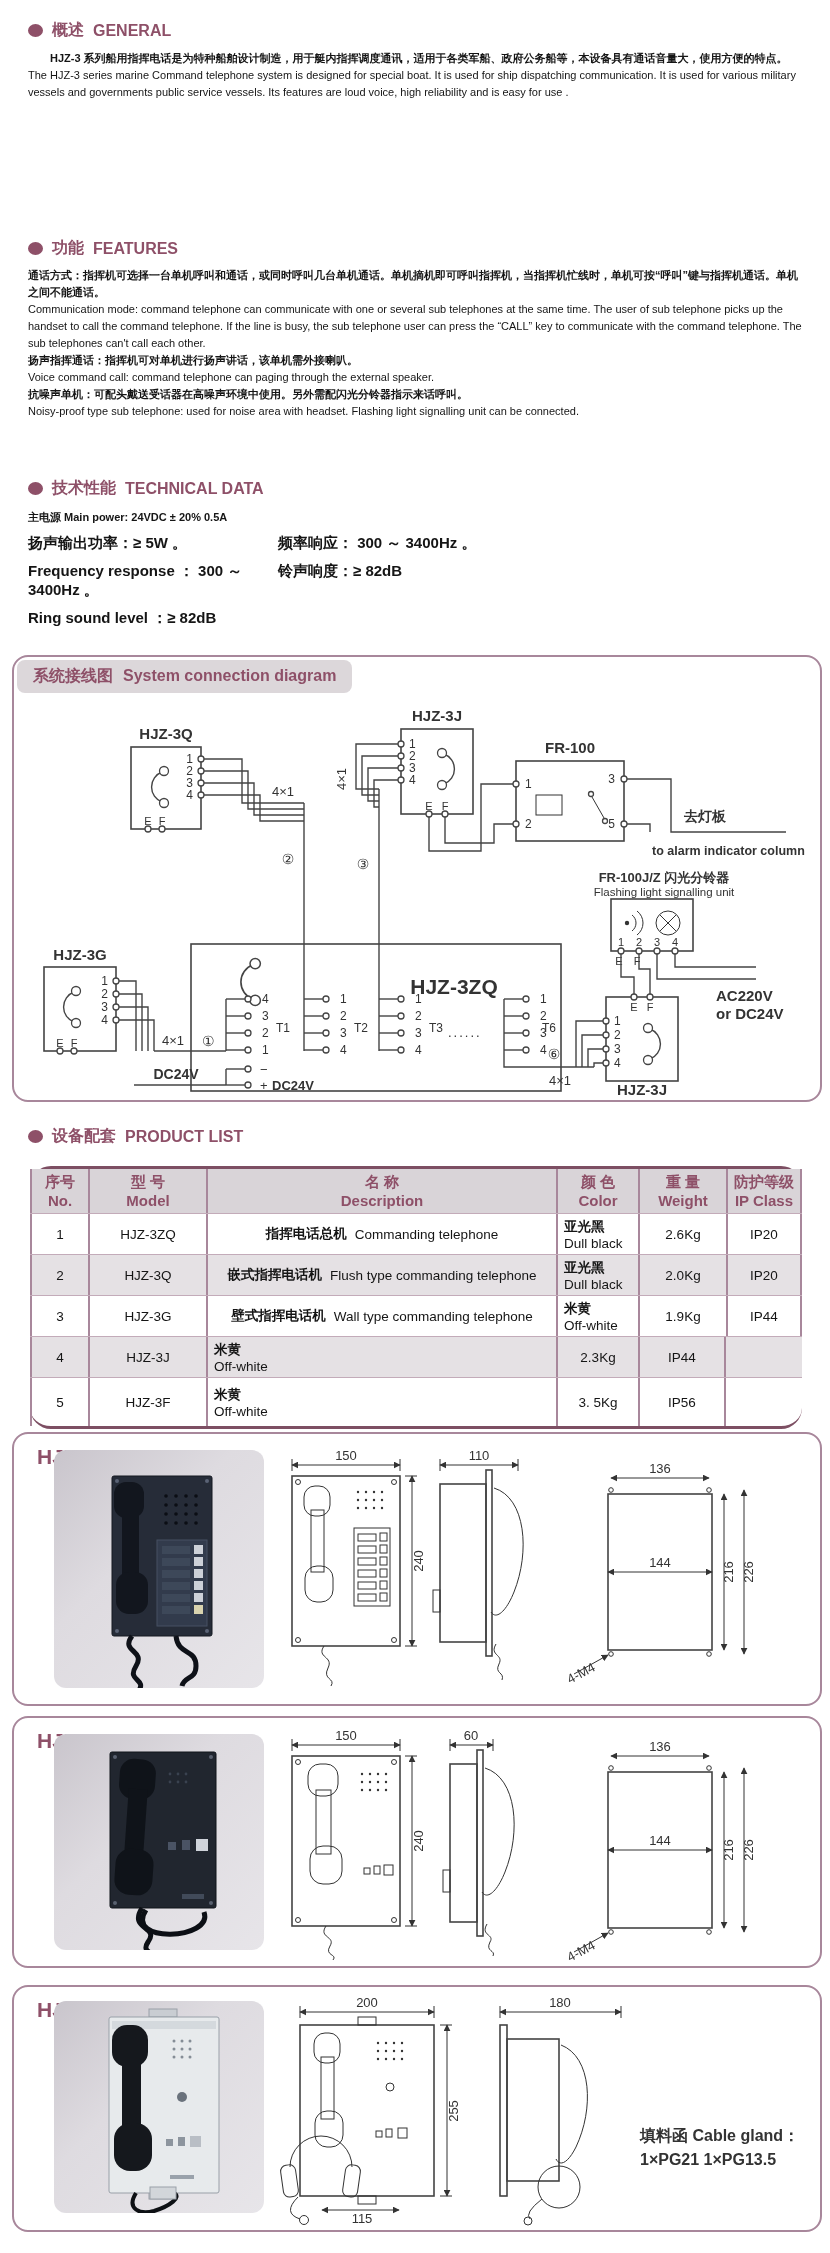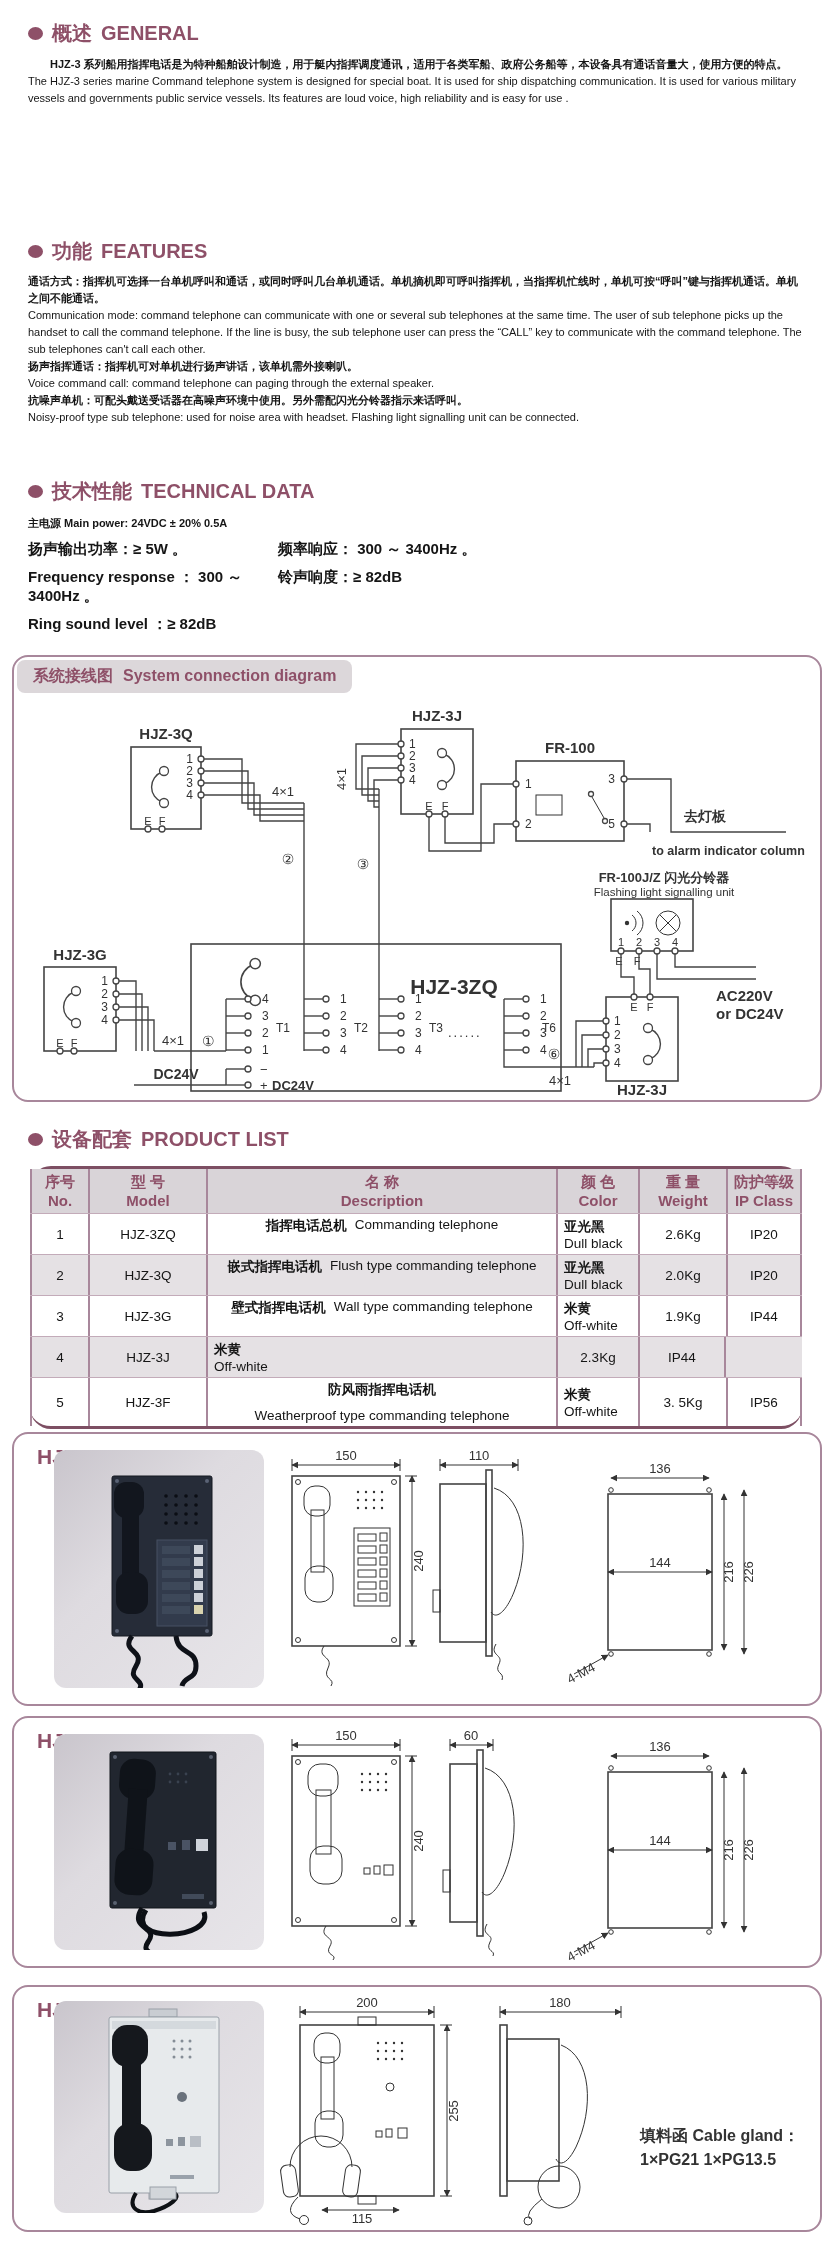--- a/index.html
+++ b/index.html
@@ -1,20 +1,20 @@
 <!DOCTYPE html>
 <html><head>
 <meta charset="utf-8">
 <style>
   html,body{margin:0;padding:0;background:#fff;}
   .page{position:relative;width:830px;height:2253px;background:#ffffff;
         font-family:"Liberation Sans",sans-serif;color:#151515;overflow:hidden;}
   .abs{position:absolute;}
   .sec{position:absolute;left:28px;width:776px;}
-  .head{display:flex;align-items:center;gap:9px;font-size:20px;font-weight:bold;color:#8e5068;}
+  .head{display:flex;align-items:center;gap:9px;font-size:16px;font-weight:bold;color:#8e5068;}
   .bullet{width:15px;height:13px;border-radius:50%;background:#8e5068;flex:0 0 auto;}
   p{margin:0;font-size:11px;line-height:1.55;}
   .zh{font-weight:600;}
   .indent{text-indent:2em;}
   .tech{display:grid;grid-template-columns:250px 1fr;row-gap:9px;margin-top:8px;font-size:15px;}
   .tech div{font-weight:600;}
   .panel{position:absolute;left:12px;width:806px;border:2px solid #a8879b;border-radius:16px;background:#fff;}
   .badge{position:absolute;left:3px;top:3px;background:#dcd7da;border-radius:8px;padding:6px 16px;
          font-size:16px;font-weight:bold;color:#8e5068;}
   .badge .en{font-weight:bold;margin-left:10px;}
@@ -24,21 +24,21 @@
   .tbl{position:absolute;left:30px;top:1166px;width:772px;border-top:3px solid #7d4f63;border-bottom:3px solid #7d4f63;font-size:13.5px;border-radius:21px;}
   .trow{display:grid;grid-template-columns:58px 118px 350px 82px 88px 76px;}
   .trow + .trow{border-top:1px solid #c3abb9;}
   .trow>div{border-left:2px solid #a8879b;padding:3px 6px;display:flex;flex-direction:column;justify-content:center;}
   .trow>div:last-child{border-right:2px solid #a8879b;}
   .trow.hd{background:#d9d4d8;color:#8e5068;font-weight:bold;font-size:15px;min-height:44px;text-align:center;}
   .trow.alt{background:#e5e1e4;}
   .trow.data{min-height:40px;}
   .trow.r5{min-height:48px;}
   .c-center{text-align:center;}
-  .desc{flex-direction:row !important;gap:8px;flex-wrap:wrap;}
+  .desc{flex-direction:row !important;align-items:center;gap:8px;flex-wrap:wrap;}
   .desc .zh{font-weight:600;}
   svg{font-family:"Liberation Sans",sans-serif;}
   svg text{fill:#333;}
   .ln{stroke:#444;stroke-width:1.4;fill:none;}
   .bx{stroke:#444;stroke-width:1.6;fill:none;}
   .tm{stroke:#444;stroke-width:1.3;fill:#fff;}
   .dim{stroke:#333;stroke-width:1;fill:none;}
   .thin{stroke:#333;stroke-width:1;fill:none;}
 </style>
 </head>
@@ -454,24 +454,20 @@
       <div>
           <span class="zh">米黄</span>
           <span>Off-white</span>
         </div>
       <div class="c-center">2.3Kg</div>
       <div class="c-center">IP44</div>
     </div>
     <div class="trow data r5">
       <div class="c-center">5</div>
       <div class="c-center">HJZ-3F</div>
-      <div class="desc">
-          <span class="zh">防风雨指挥电话机</span>
-          <span>Weatherproof type commanding telephone</span>
-        </div>
       <div>
           <span class="zh">米黄</span>
           <span>Off-white</span>
         </div>
       <div class="c-center">3. 5Kg</div>
       <div class="c-center">IP56</div>
     </div>
   </div>
 
   <div class="panel" style="top:1432px;height:270px">

